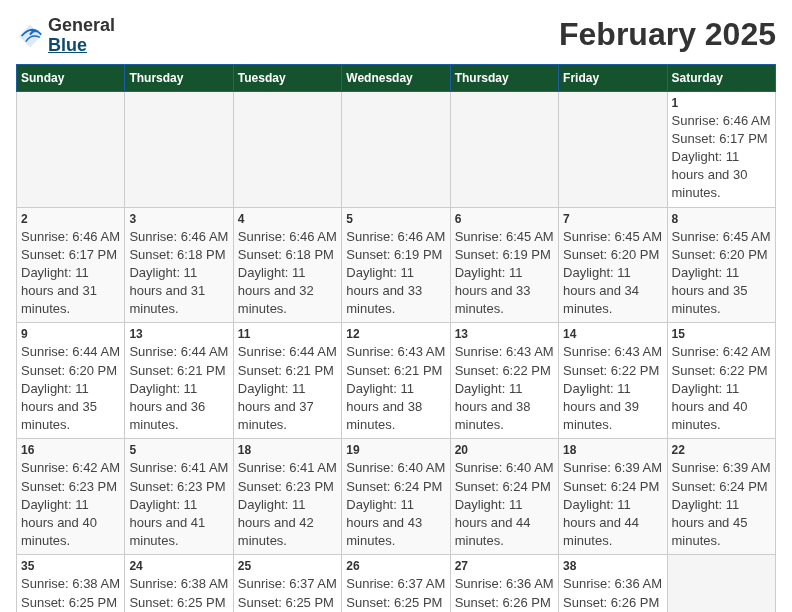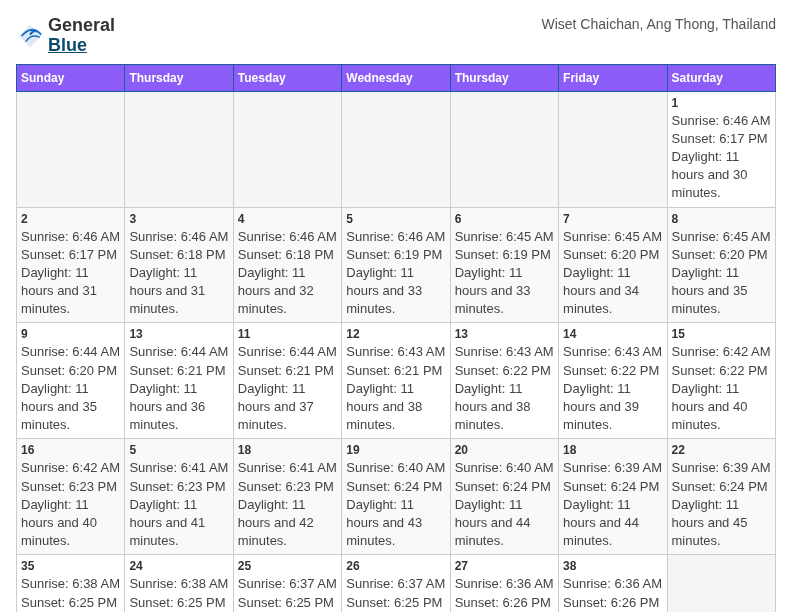--- a/index.html
+++ b/index.html
@@ -43,21 +43,21 @@
     .subtitle {
       font-size: 14px;
       color: #555;
     }
     .calendar {
       width: 100%;
       border-collapse: collapse;
       border: 1px solid #ccc;
     }
     .calendar th {
-      background: #8b5cf6;
+      background: #14532d;
       color: #fff;
       font-size: 12px;
       font-weight: bold;
       padding: 6px 4px;
       text-align: left;
       border: 1px solid #1a5da0;
     }
     .calendar td {
       vertical-align: top;
       border: 1px solid #ccc;
@@ -92,21 +92,21 @@
       <polygon points="20,4 36,20 20,36 4,20" fill="#1a6bc4" opacity="0.15"></polygon>
       <path d="M8,20 Q20,6 32,14 Q24,10 20,18 Q28,8 36,18" fill="none" stroke="#1a6bc4" stroke-width="2.5"></path>
       <path d="M14,28 Q22,16 34,22" fill="none" stroke="#1a6bc4" stroke-width="2"></path>
     </svg>
     <div class="logo-text">
       <div><span class="logo-general">General</span></div>
       <div><span class="logo-blue">Blue</span></div>
     </div>
   </div>
   <div class="title-area">
-    <div class="subtitle">Wiset Chaichan, Ang Thong, Thailand</div>
+    <div class="month-title">February 2025</div>
   </div>
 </div>
 
 <table class="calendar">
   <thead>
     <tr id="dow-header">
         <th>Sunday</th>
         <th>Thursday</th>
         <th>Tuesday</th>
         <th>Wednesday</th>

